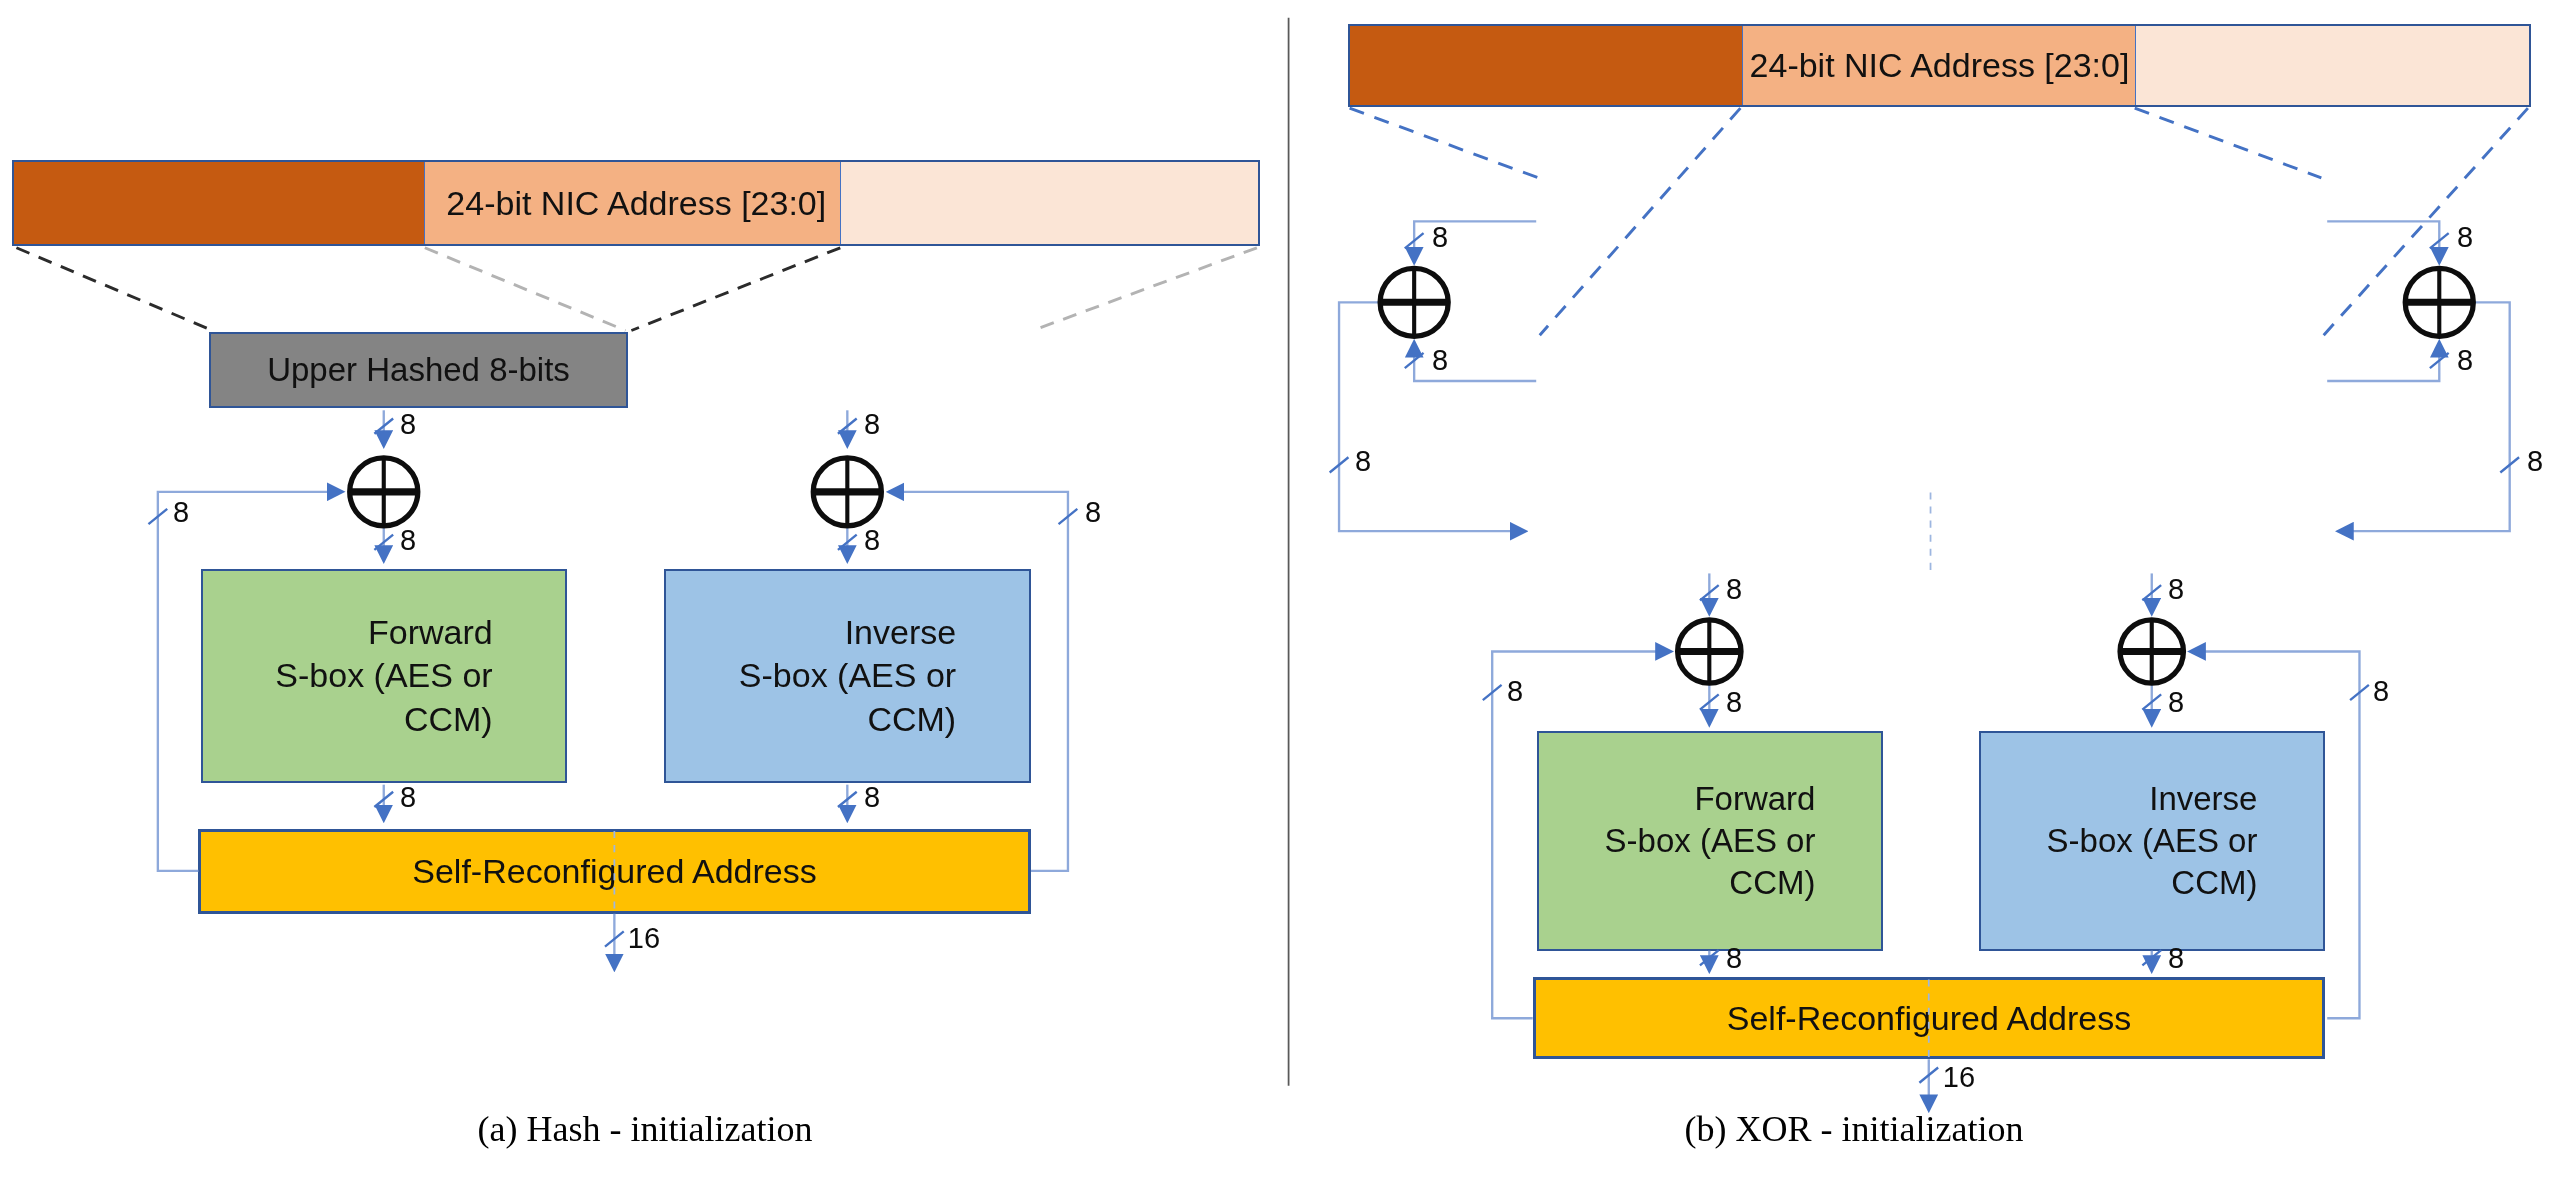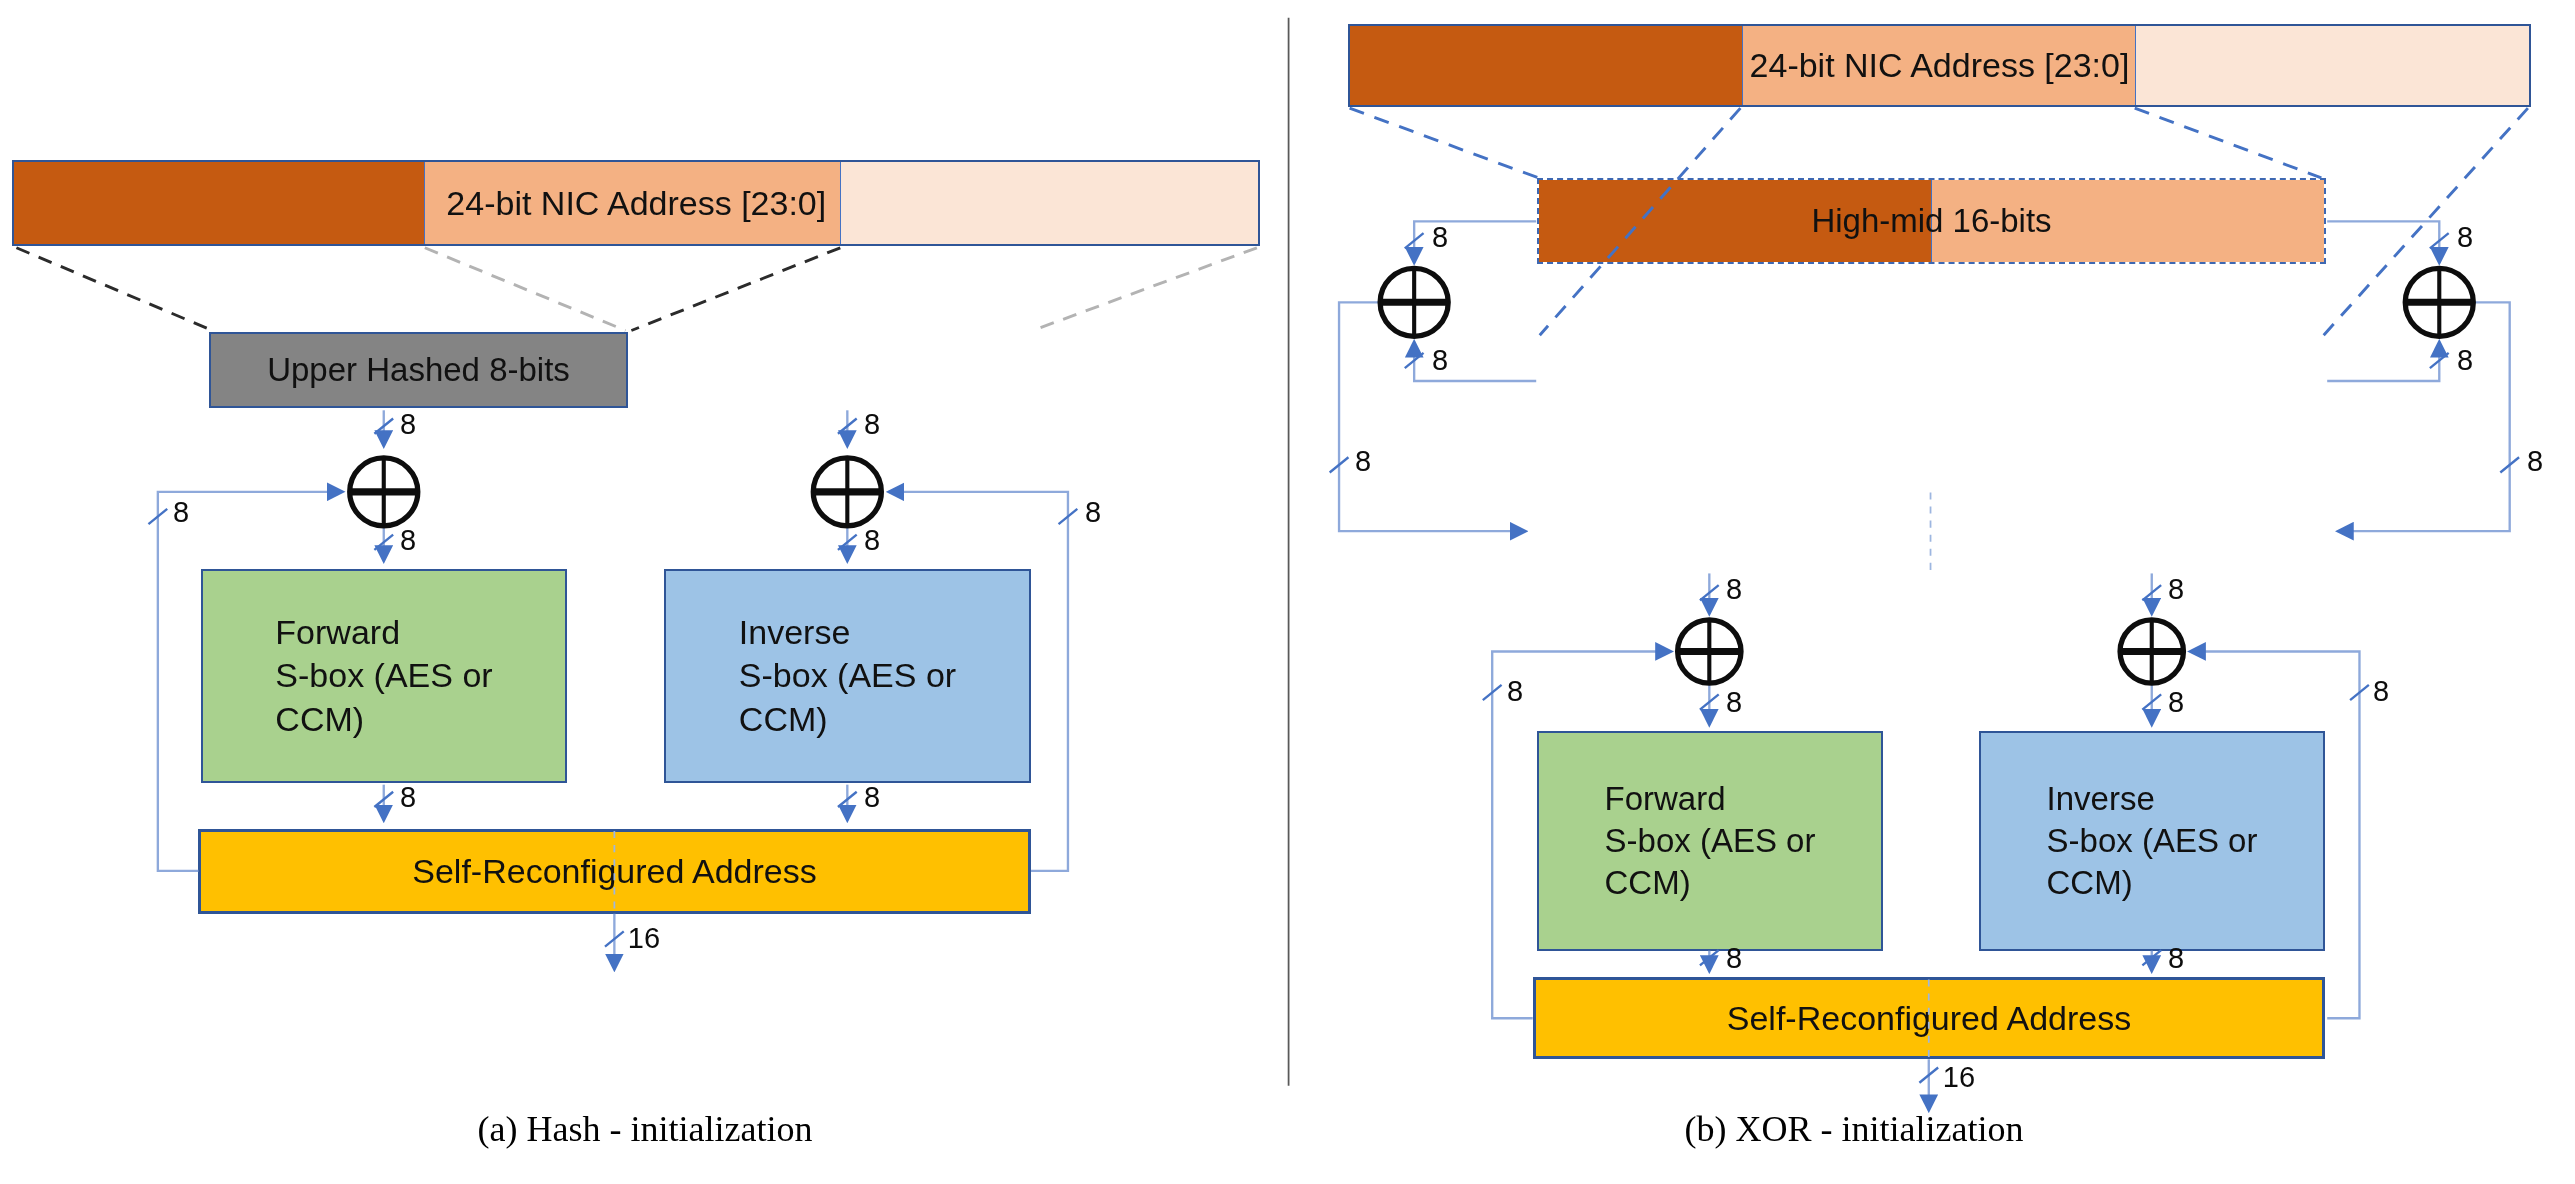--- a/index.html
+++ b/index.html
@@ -1,19 +1,19 @@
 <!DOCTYPE html>
 <html style="font-size:9.4px"><head>
 <meta charset="utf-8">
 <style>
   html,body{margin:0;padding:0;background:#ffffff;}
   #stage{position:relative;width:2576px;height:1185px;background:#ffffff;overflow:hidden;
          font-family:"Liberation Sans", sans-serif;color:#111;}
   .abs{position:absolute;box-sizing:border-box;}
-  .flexc{display:flex;align-items:center;justify-content:center;text-align:left;}
+  .flexc{display:flex;align-items:center;justify-content:center;text-align:right;}
   .barlabel{font-size:34px;color:#111;white-space:nowrap;}
   .boxlabel{font-size:33px;color:#111;white-space:nowrap;}
   .sboxlabel{font-size:34px;line-height:1.28;color:#111;}
   .seg{height:100%;}
   .lbl{position:absolute;transform:translate(-50%,-50%);font-size:29px;color:#0d0d0d;}
   .caption{position:absolute;transform:translate(-50%,-50%);
            font-family:"Liberation Serif", serif;font-size:36px;color:#000;white-space:nowrap;}
   svg{position:absolute;left:0;top:0;pointer-events:none;}
   .conn{stroke:#8EA9DB;stroke-width:4;fill:none;}
   .tick{stroke:#4472C4;stroke-width:4;}
@@ -70,27 +70,20 @@
 
     <div class="abs" style="left:59px;top:23.5px;width:1183px;height:83px;border:2.3px solid #2F5597;display:flex;">
       <div class="seg" style="width:33.3%;background:#C55A11;border-right:1.8px solid #4472C4;"></div>
       <div class="seg" style="width:33.3%;background:#F4B183;border-right:1.8px solid #4472C4;"></div>
       <div class="seg" style="width:33.4%;background:#FBE5D6;"></div>
       <div class="abs flexc" style="left:0;top:0;width:100%;height:100%;">
         <span class="barlabel">24-bit NIC Address [23:0]</span>
       </div>
     </div>
 
-    <div class="abs" style="left:248px;top:178px;width:789px;height:86px;border:2.3px dashed #3E68B2;display:flex;">
-      <div class="seg" style="width:50%;background:#C55A11;border-right:1.8px solid #4472C4;"></div>
-      <div class="seg" style="width:50%;background:#F4B183;"></div>
-      <div class="abs flexc" style="left:0;top:0;width:100%;height:100%;">
-        <span class="boxlabel">High-mid 16-bits</span>
-      </div>
-    </div>
 
 
 
     <div class="abs flexc" style="left:248px;top:731px;width:346px;height:220px;background:#A9D18E;border:2.9px solid #2F5597;">
       <div class="sboxlabel" style="font-size:33px;">
         <div>Forward</div>
         <div>S-box (AES or</div>
         <div>CCM)</div>
       </div>
     </div>

